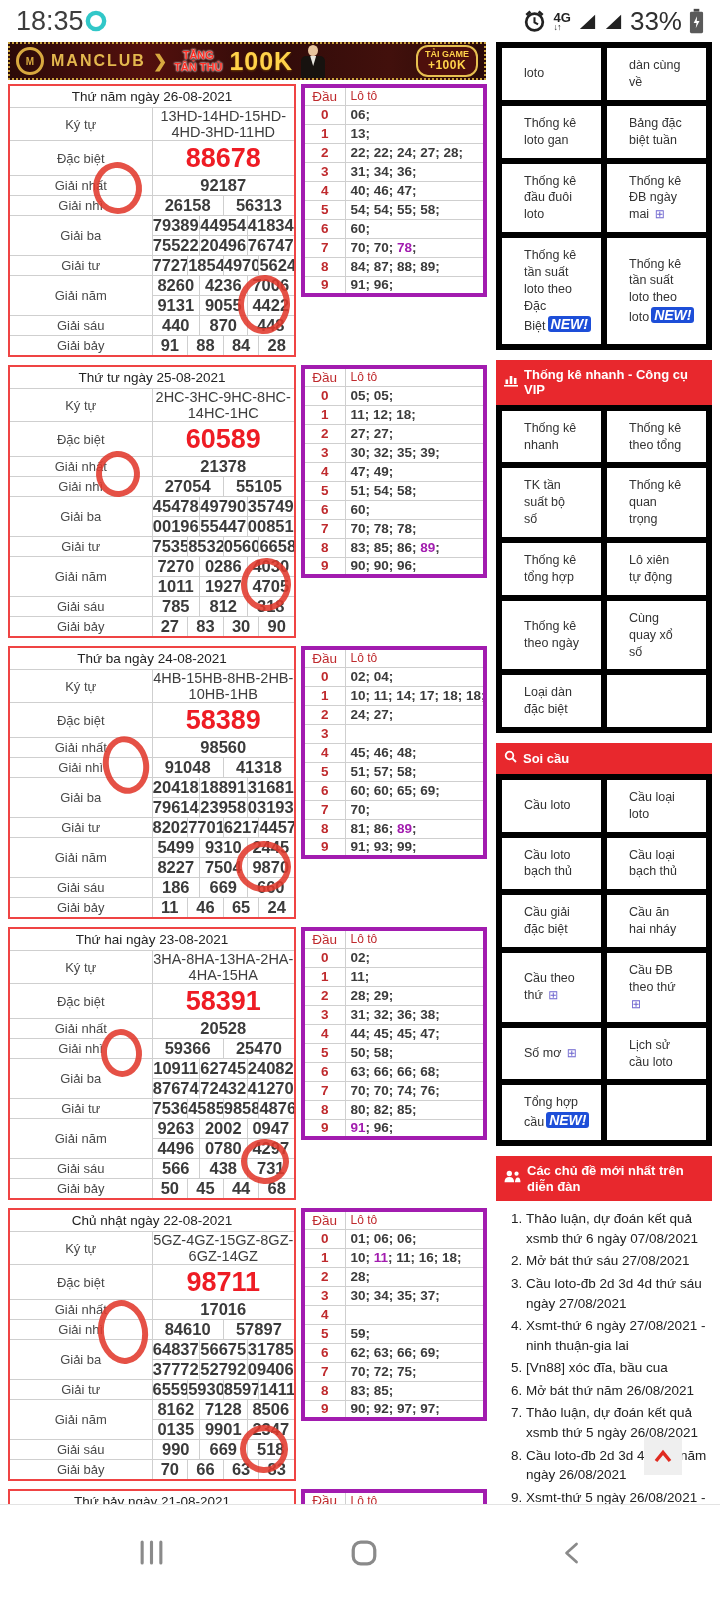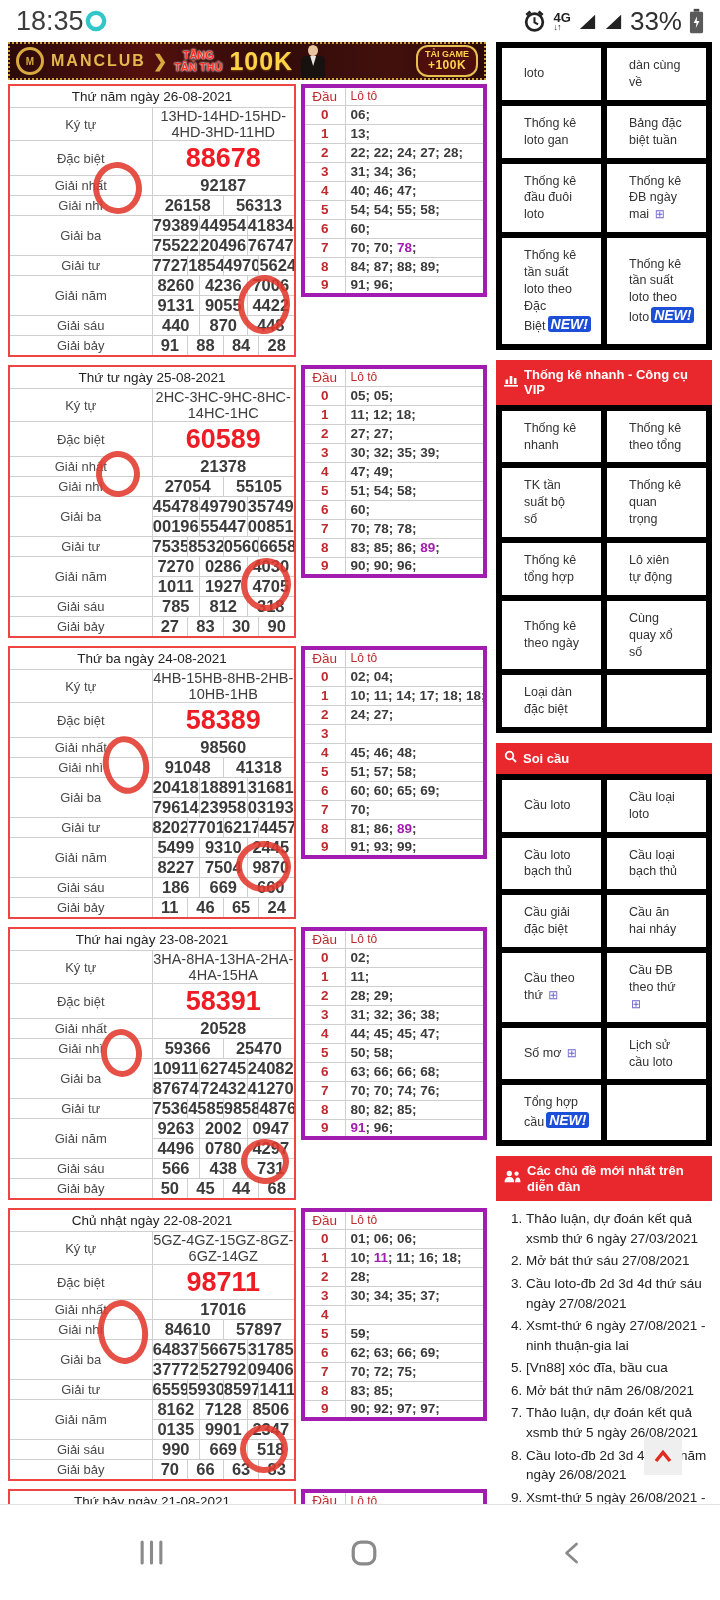--- a/index.html
+++ b/index.html
@@ -997,21 +997,21 @@
       <div class="sec-head">
         <span><svg width="17" height="13" viewBox="0 0 16 12">
             <circle cx="5" cy="3.2" r="2.5" fill="#fff"></circle>
             <path d="M0.5 11.5 Q0.5 6.5 5 6.5 Q9.5 6.5 9.5 11.5 Z" fill="#fff"></path>
             <circle cx="11.8" cy="3.4" r="2" fill="#fff"></circle>
             <path d="M10.3 11.5 Q10.6 7 13 7 Q15.5 7 15.5 11.5 Z" fill="#fff"></path>
           </svg></span>
         <span>Các chủ đề mới nhất trên diễn đàn</span>
       </div>
       <ol class="forum-list">
-        <li>Thảo luận, dự đoán kết quả xsmb thứ 6 ngày 27/03/2021</li>
+        <li>Thảo luận, dự đoán kết quả xsmb thứ 6 ngày 07/08/2021</li>
         <li>Mở bát thứ sáu 27/08/2021</li>
         <li>Cầu loto-đb 2d 3d 4d thứ sáu ngày 27/08/2021</li>
         <li>Xsmt-thứ 6 ngày 27/08/2021 - ninh thuận-gia lai</li>
         <li>[Vn88] xóc đĩa, bầu cua</li>
         <li>Mở bát thứ năm 26/08/2021</li>
         <li>Thảo luận, dự đoán kết quả xsmb thứ 5 ngày 26/08/2021</li>
         <li>Cầu loto-đb 2d 3d 4d thứ năm ngày 26/08/2021</li>
         <li>Xsmt-thứ 5 ngày 26/08/2021 - bình định-quảng bình-quảng trị</li>
         <li>188bet: newcastle vs burnley; west brom vs arsenal - 26/8 @ league cup</li>
       </ol>

